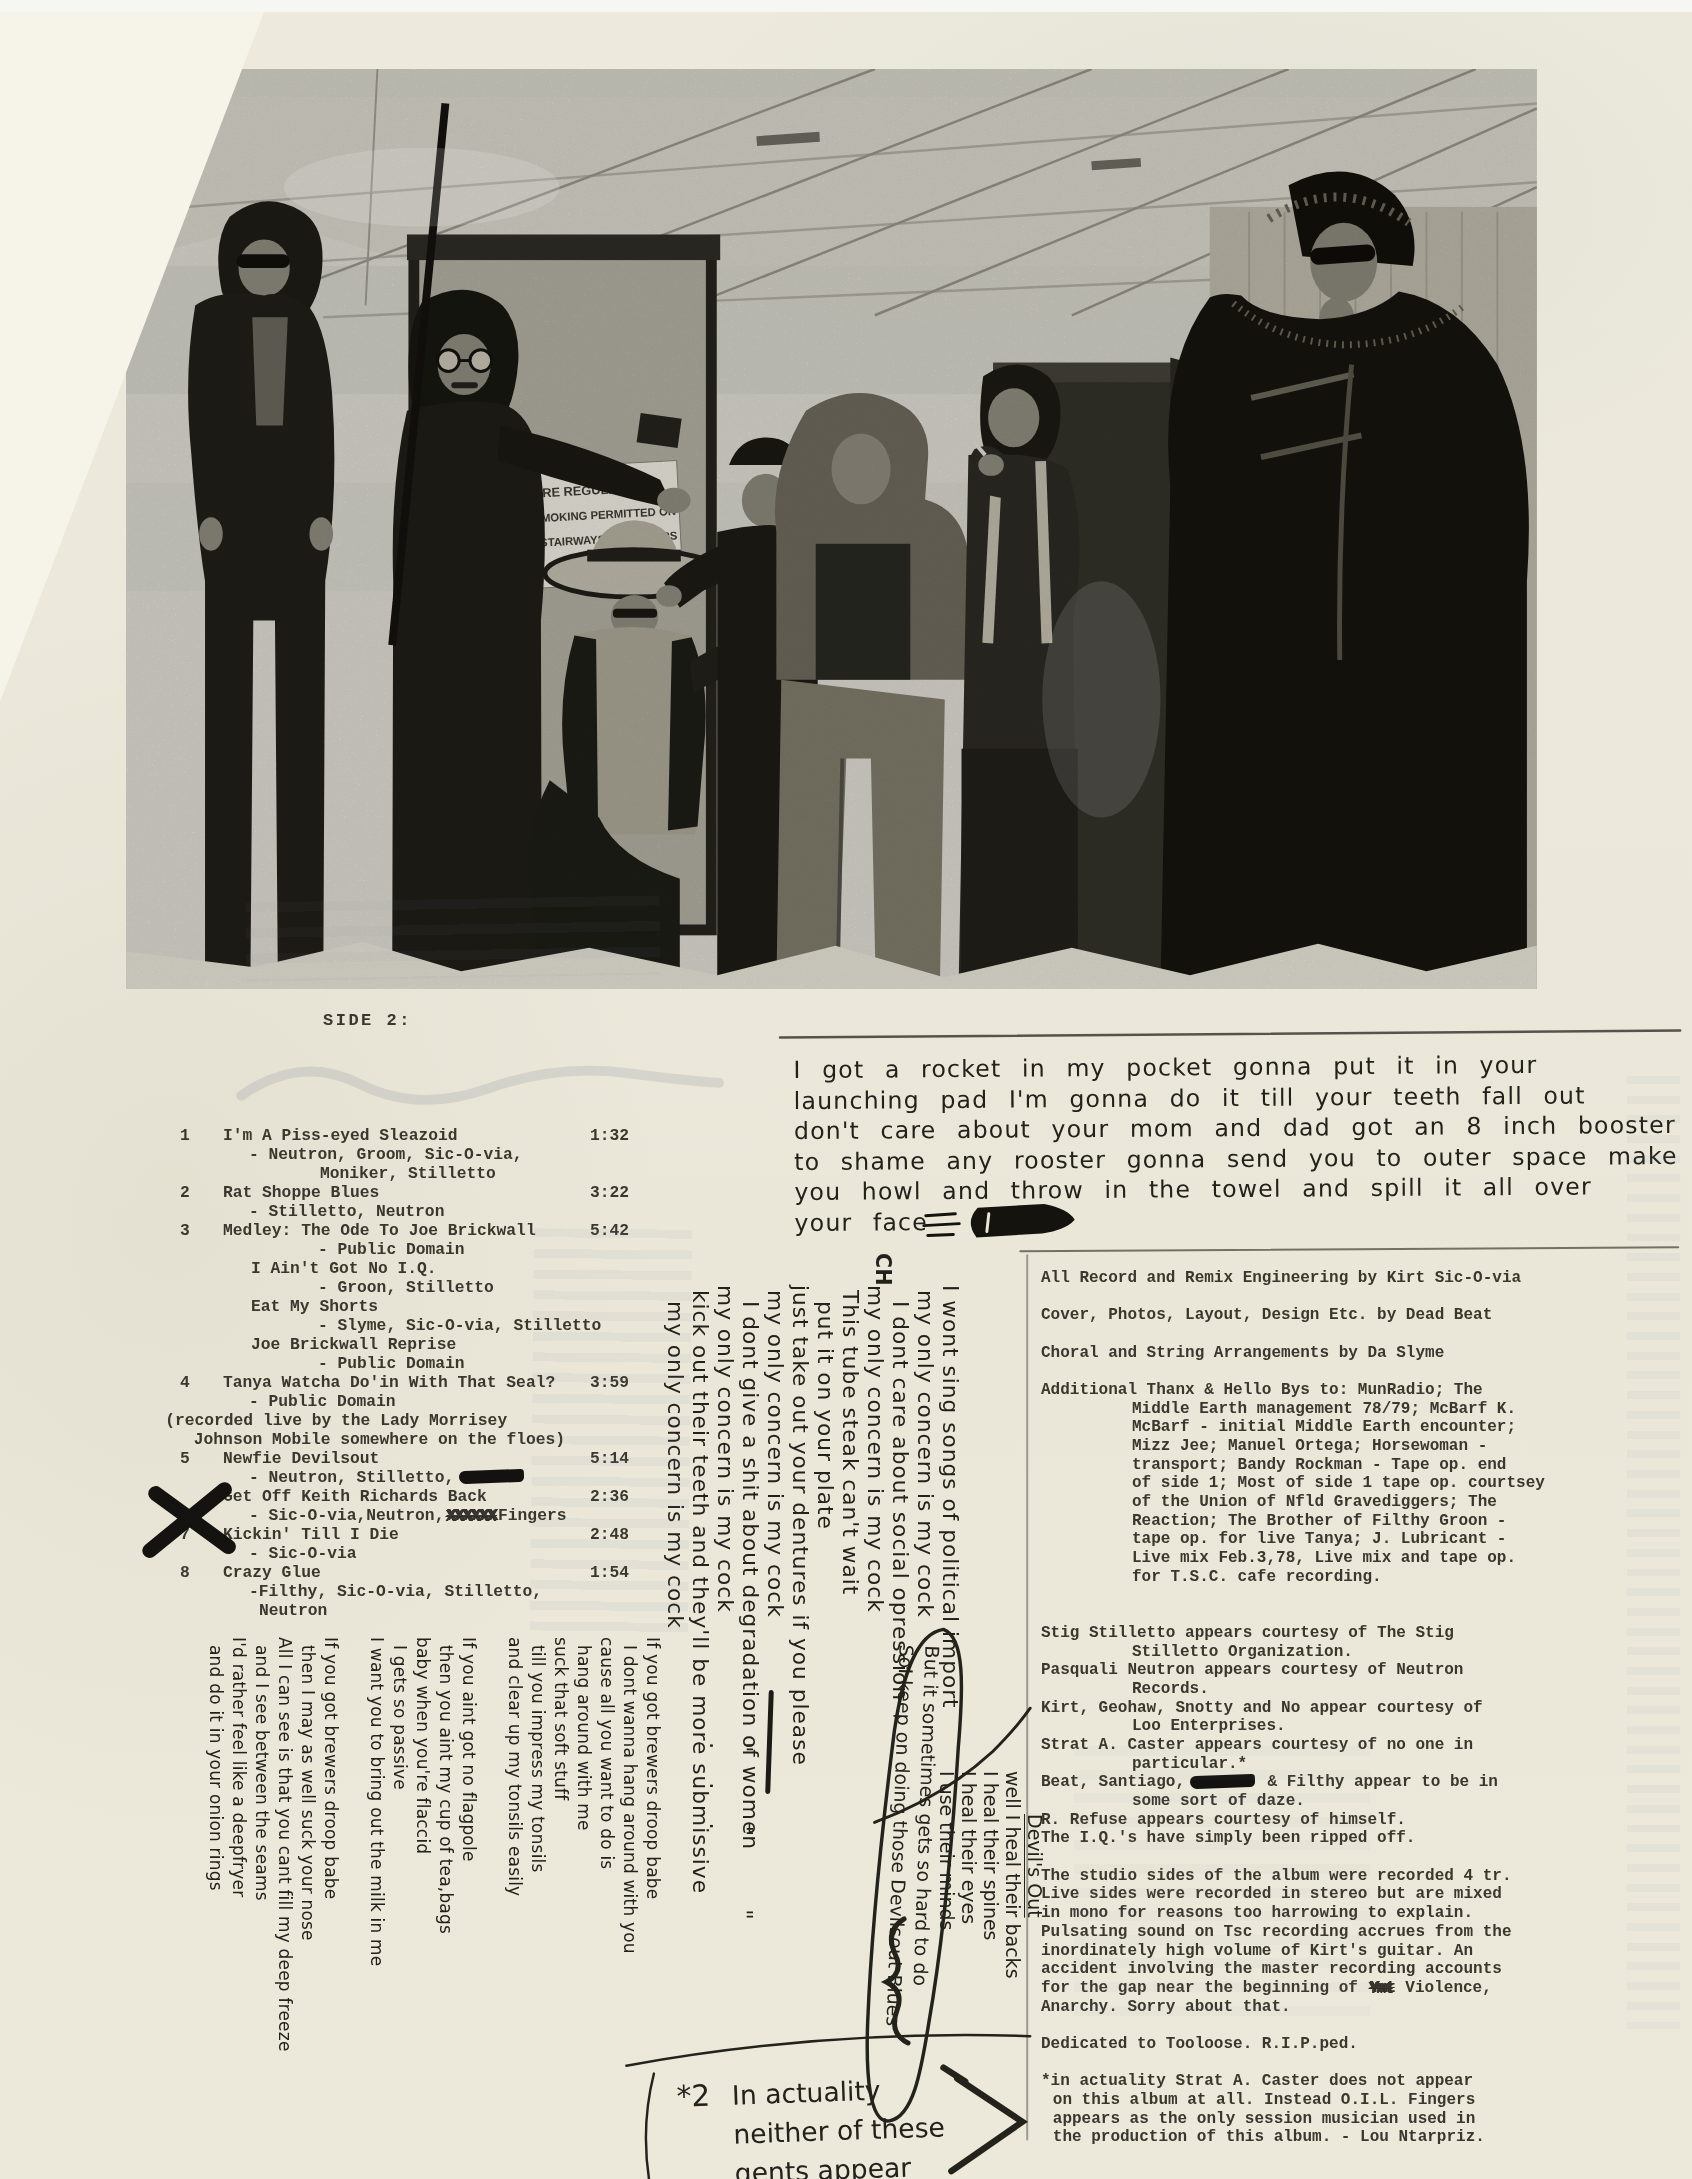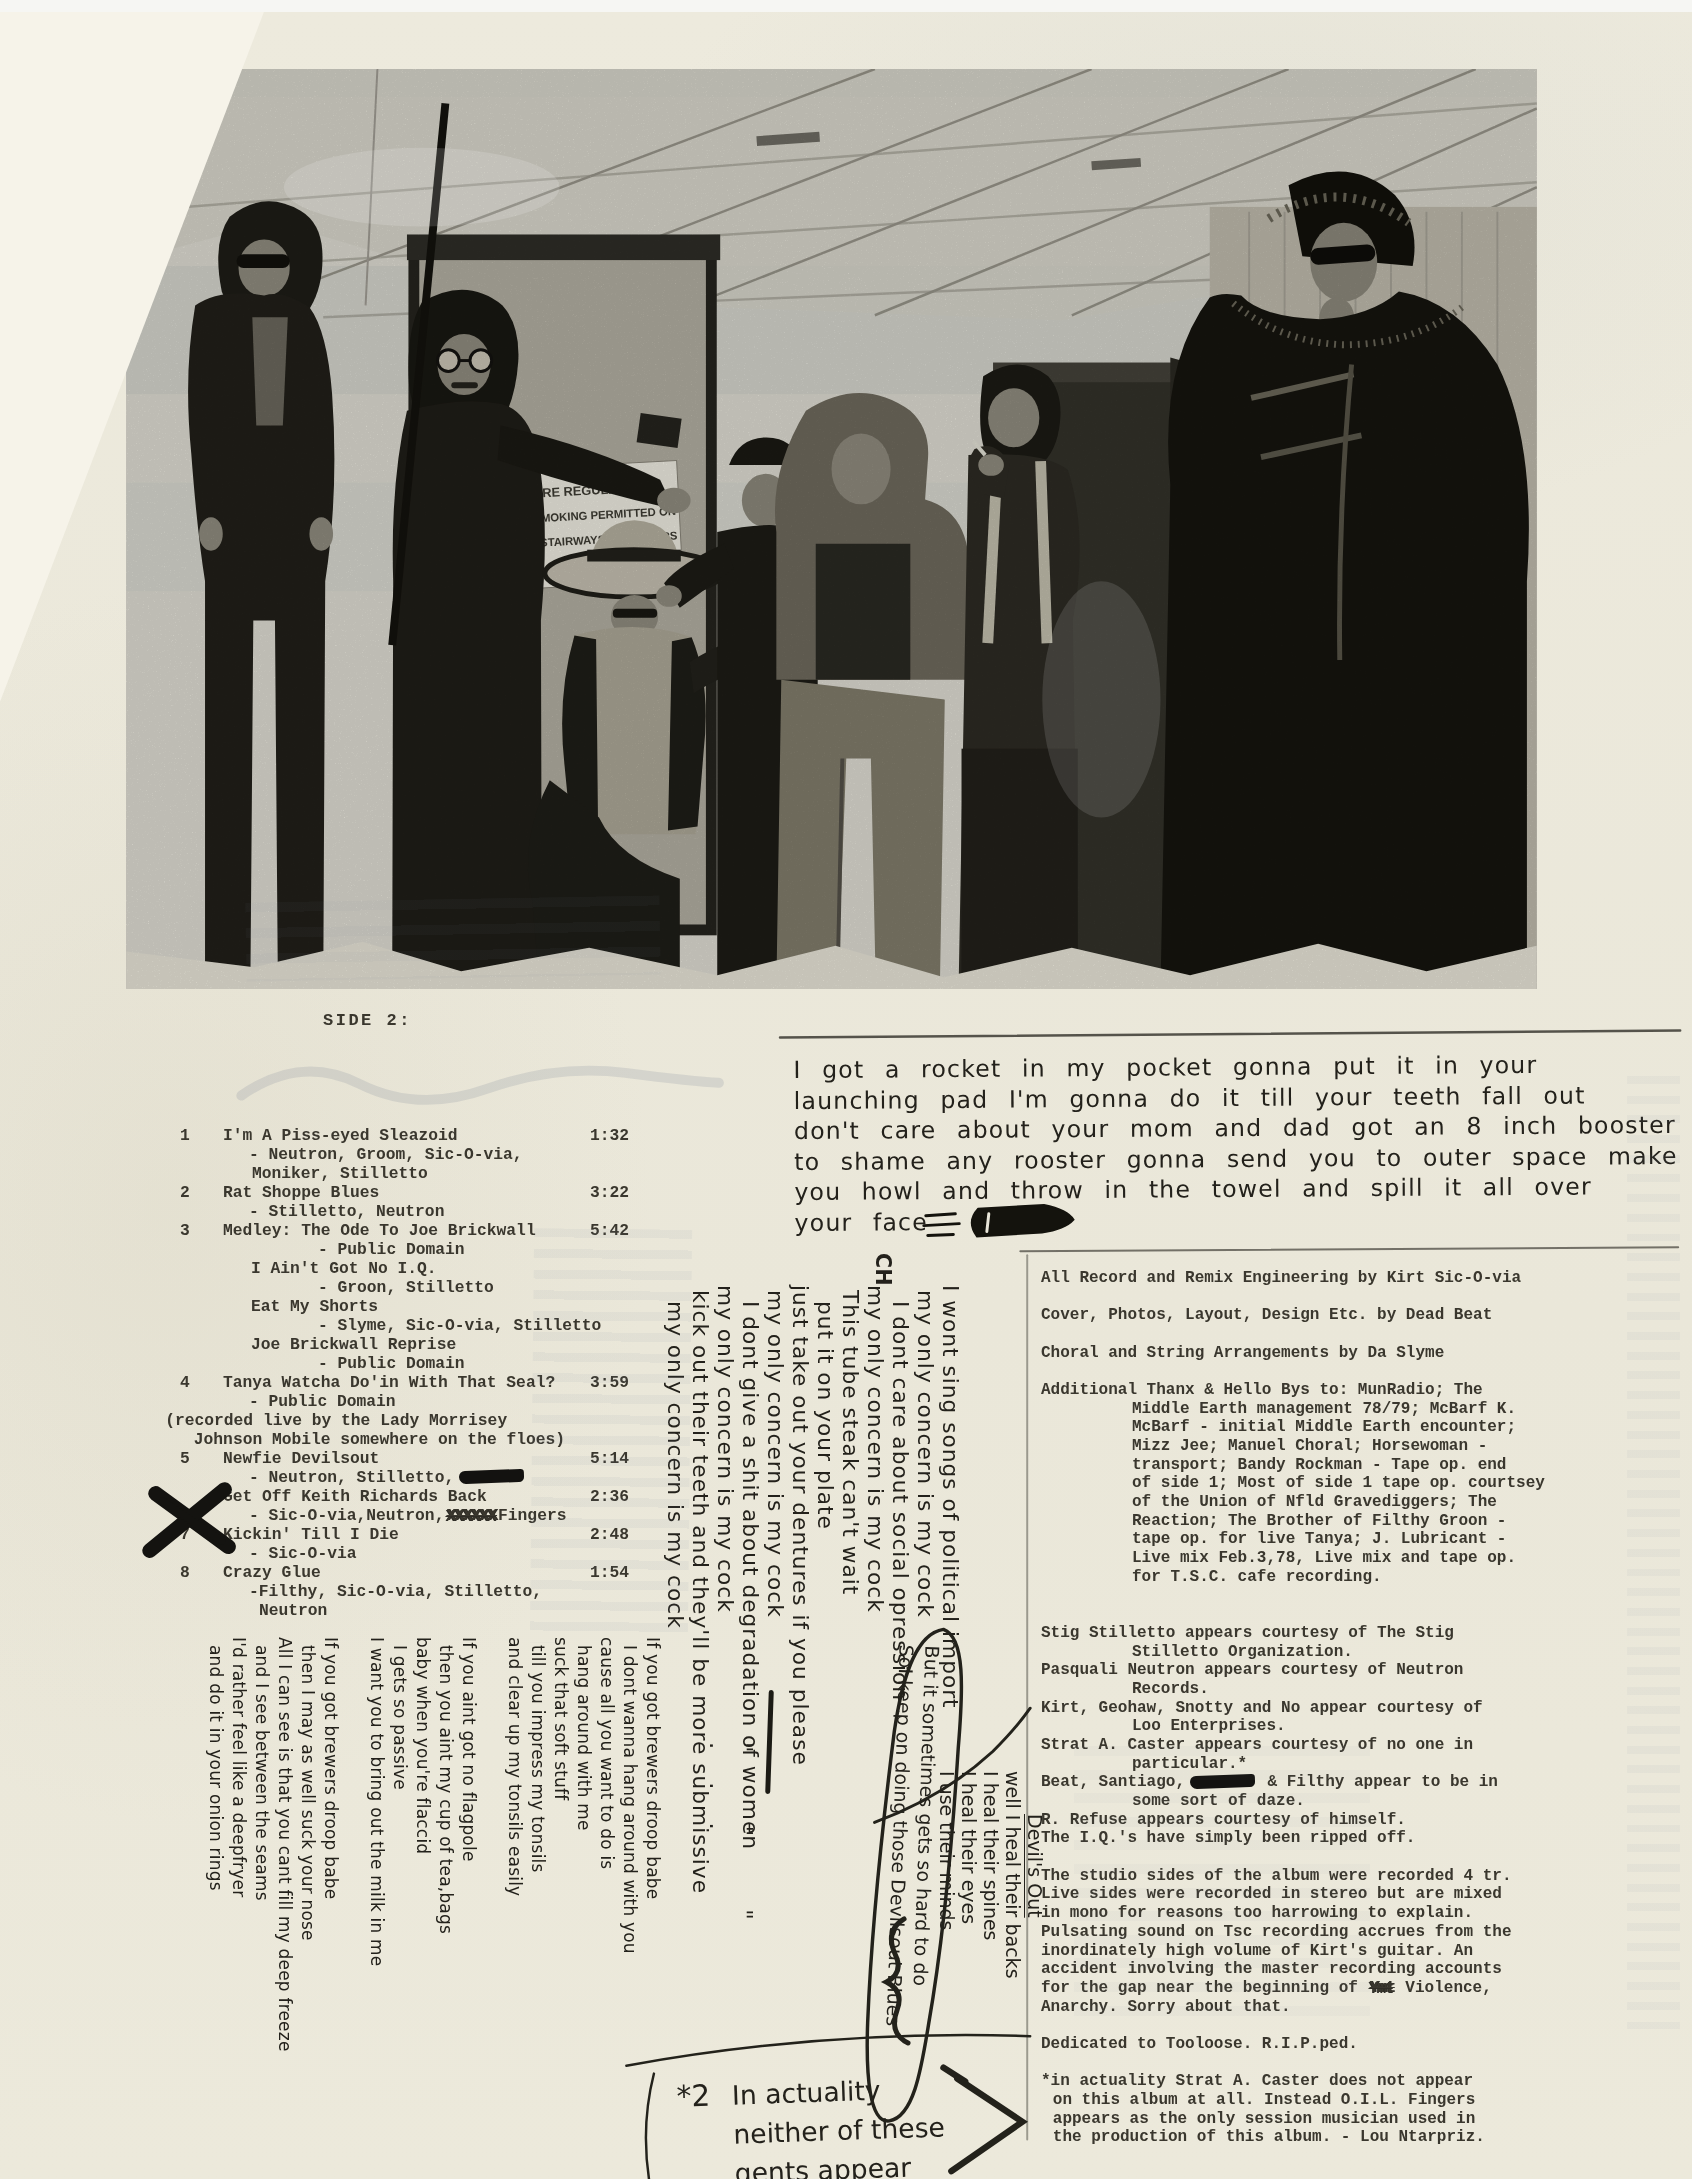--- a/index.html
+++ b/index.html
@@ -20,21 +20,21 @@
   
   .mono{font-family:"Liberation Mono",monospace;font-weight:700;color:#3a372e;}
   .heading{position:absolute;left:323px;top:999px;font-size:17px;letter-spacing:2.5px;}
   .intro{position:absolute;left:175px;top:1040px;font-size:16.3px;line-height:19.7px;width:512px;}
   .intro .ttext{margin-left:0;}
   .tracklist{position:absolute;left:180px;top:1114px;width:473px;font-size:16.3px;line-height:19px;}
   .trow{position:relative;height:19px;white-space:pre;}
   .tnum{position:absolute;left:0;top:0;}
   .tracklist .ttext{display:inline-block;margin-left:43px;}
   .tracklist .c-a .ttext{margin-left:69px;}
-  .tracklist .c-b .ttext{margin-left:52px;padding-left:20px;}
+  .tracklist .c-b .ttext{margin-left:120px;padding-left:20px;}
   .tracklist .c-b2 .ttext{margin-left:79px;}
   .tracklist .c-d .ttext{margin-left:138px;}
   .tracklist .c-e .ttext{margin-left:71px;}
   .tracklist .c-neg .ttext{margin-left:-14.8px;}
   .tracklist .c-j .ttext{margin-left:13.8px;}
   .time{position:absolute;left:410px;top:0;}
   .credits{position:absolute;left:1041px;top:1257px;width:532px;font-size:16px;line-height:18.7px;}
   .credits .trow{height:18.7px;}
   .credits .ttext{margin-left:0;display:inline-block;}
   .credits .c-ci .ttext{margin-left:91px;}
@@ -275,21 +275,21 @@
   <div class="mono credits">
       <div class="trow"><span class="ttext">All Record and Remix Engineering by Kirt Sic-O-via</span></div>
       <div class="trow"><span class="ttext">&nbsp;</span></div>
       <div class="trow"><span class="ttext">Cover, Photos, Layout, Design Etc. by Dead Beat</span></div>
       <div class="trow"><span class="ttext">&nbsp;</span></div>
       <div class="trow"><span class="ttext">Choral and String Arrangements by Da Slyme</span></div>
       <div class="trow"><span class="ttext">&nbsp;</span></div>
       <div class="trow"><span class="ttext">Additional Thanx &amp; Hello Bys to: MunRadio; The</span></div>
       <div class="trow c-ci"><span class="ttext">Middle Earth management 78/79; McBarf K.</span></div>
       <div class="trow c-ci"><span class="ttext">McBarf - initial Middle Earth encounter;</span></div>
-      <div class="trow c-ci"><span class="ttext">Mizz Jee; Manuel Choral; Horsewoman -</span></div>
+      <div class="trow c-ci"><span class="ttext">Mizz Jee; Manuel Ortega; Horsewoman -</span></div>
       <div class="trow c-ci"><span class="ttext">transport; Bandy Rockman - Tape op. end</span></div>
       <div class="trow c-ci"><span class="ttext">of side 1; Most of side 1 tape op. courtsey</span></div>
       <div class="trow c-ci"><span class="ttext">of the Union of Nfld Gravediggers; The</span></div>
       <div class="trow c-ci"><span class="ttext">Reaction; The Brother of Filthy Groon -</span></div>
       <div class="trow c-ci"><span class="ttext">tape op. for live Tanya; J. Lubricant -</span></div>
       <div class="trow c-ci"><span class="ttext">Live mix Feb.3,78, Live mix and tape op.</span></div>
       <div class="trow c-ci"><span class="ttext">for T.S.C. cafe recording.</span></div>
       <div class="trow"><span class="ttext">&nbsp;</span></div>
       <div class="trow"><span class="ttext">&nbsp;</span></div>
       <div class="trow"><span class="ttext">Stig Stilletto appears courtesy of The Stig</span></div>

